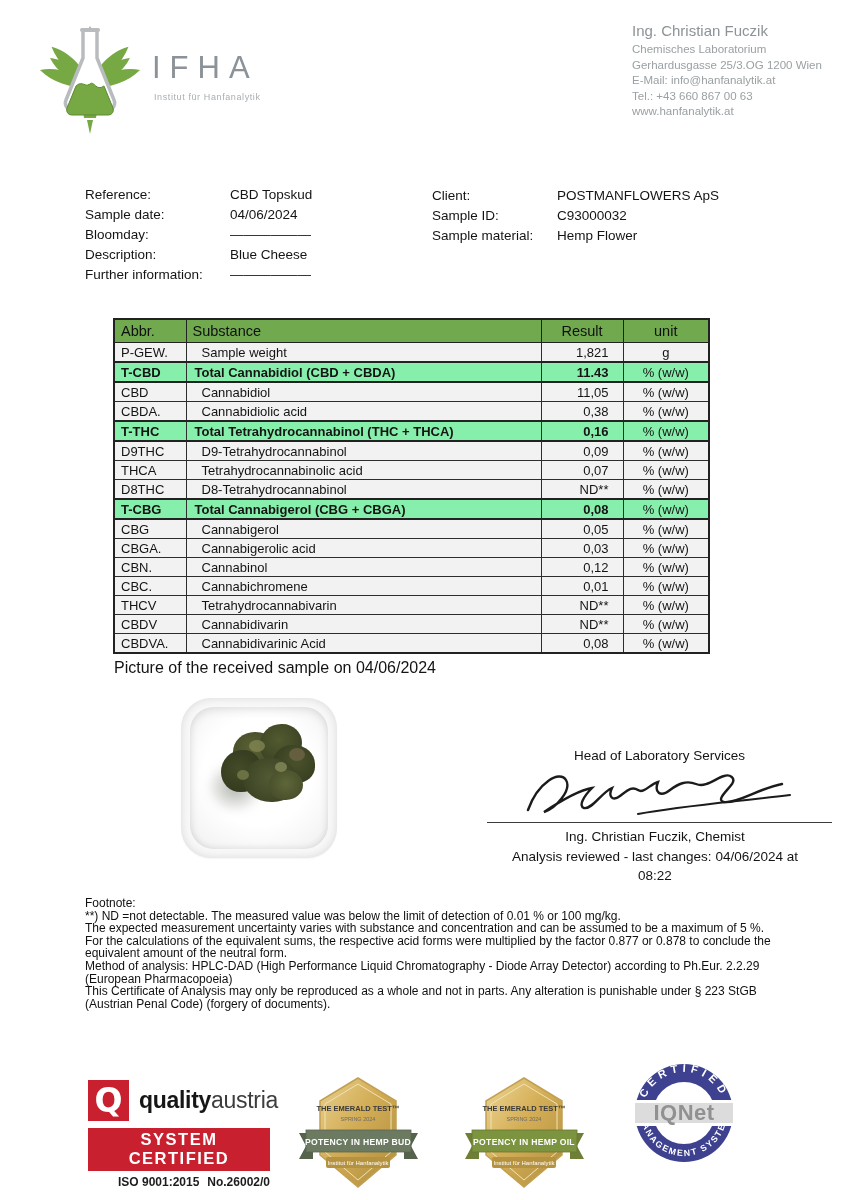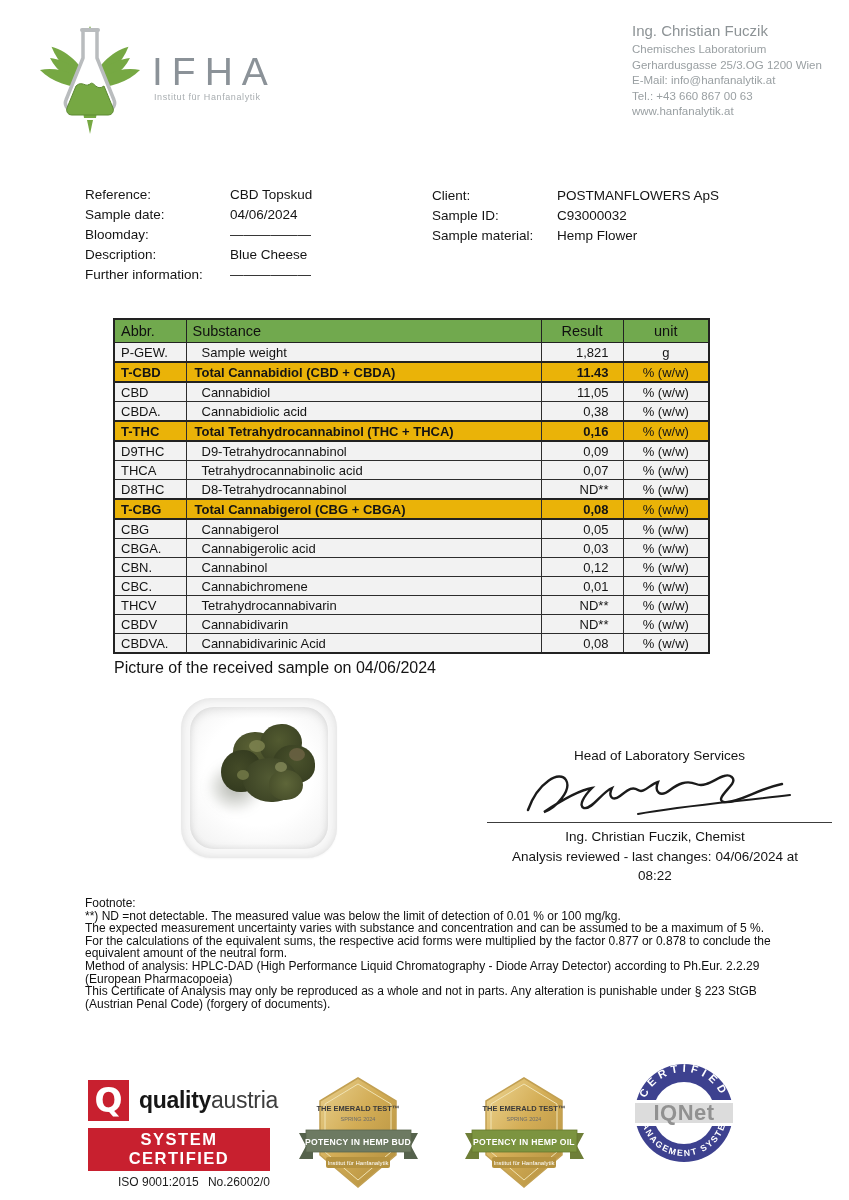--- a/index.html
+++ b/index.html
@@ -6,21 +6,21 @@
   html,body { margin:0; padding:0; background:#ffffff; }
   .page {
     position:relative; width:849px; height:1200px; margin:0 auto;
     background:#ffffff; overflow:hidden;
     font-family:"Liberation Sans", sans-serif; color:#141414;
   }
 
   
   .logo-svg { position:absolute; left:30px; top:24px; width:120px; height:112px; }
   .logo-acronym {
-    position:absolute; left:152px; top:50px; font-size:39px; letter-spacing:9px;
+    position:absolute; left:152px; top:50px; font-size:31px; letter-spacing:9px;
     color:#8b9298; font-weight:400;
   }
   .logo-subtitle {
     position:absolute; left:154px; top:92px; font-size:9px; letter-spacing:0.6px; color:#a9aeb1;
   }
   .contact { position:absolute; left:632px; top:22px; width:210px; }
   .contact-name { font-size:15px; color:#8d9396; margin-bottom:3px; }
   .contact-line { font-size:11.5px; color:#9aa0a3; line-height:15.5px; }
 
   
@@ -51,21 +51,21 @@
     border:1px solid #222; padding:3px 6px; text-align:left; height:22px;
   }
   table.results th.col-result, table.results th.col-unit { text-align:center; }
   table.results td {
     background:#f2f2f2; border:1px solid #2d2d2d; padding:1.5px 6px;
     height:17px; line-height:15px; white-space:nowrap; overflow:hidden;
   }
   table.results td.cell-substance { padding-left:15px; }
   table.results td.cell-result { text-align:right; padding-right:14px; }
   table.results td.cell-unit { text-align:center; }
-  table.results tr.total td { background:#eab308; border-top:2px solid #222; border-bottom:2px solid #222; }
+  table.results tr.total td { background:#86efac; border-top:2px solid #222; border-bottom:2px solid #222; }
   table.results tr.total td.cell-abbr,
   table.results tr.total td.cell-substance,
   table.results tr.total td.cell-result { font-weight:700; }
   table.results tr.total td.cell-substance { padding-left:8px; }
 
   .picture-caption { position:absolute; left:114px; top:659px; font-size:16px; }
 
   
   .dish {
     position:absolute; left:181px; top:698px; width:156px; height:160px;
@@ -105,21 +105,21 @@
     font-family:"DejaVu Sans", sans-serif;
   }
   .qa-brand { margin-left:10px; font-size:23px; letter-spacing:-0.3px; white-space:nowrap; }
   .qa-brand .b1 { font-weight:700; color:#161616; }
   .qa-brand .b2 { font-weight:400; color:#3d3d3d; }
   .qa-banner {
     margin-top:7px; width:182px; background:#c8202f; color:#fff; text-align:center;
     font-weight:700; font-size:16.5px; letter-spacing:1.5px; padding:2px 0 3px 0;
   }
   .qa-bottom { margin-top:4px; width:182px; display:flex; justify-content:space-between;
-    font-size:12px; font-weight:400; color:#1c1c1c;padding-left:30px; }
+    font-size:12px; font-weight:700; color:#1c1c1c;padding-left:30px; }
 
   .emerald { position:absolute; width:125px; height:118px; }
   #emerald-bud { left:296px; top:1075px; }
   #emerald-oil { left:462px; top:1075px; }
 
   .iqnet { position:absolute; left:632px; top:1061px; width:104px; height:104px; }
 </style>
 </head>
 <body>
 

